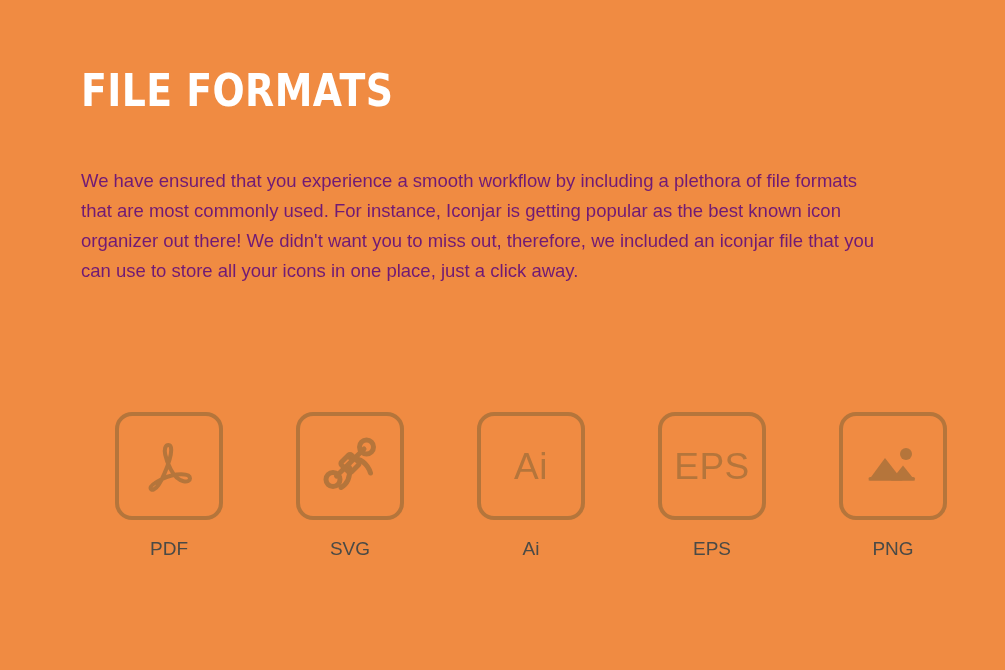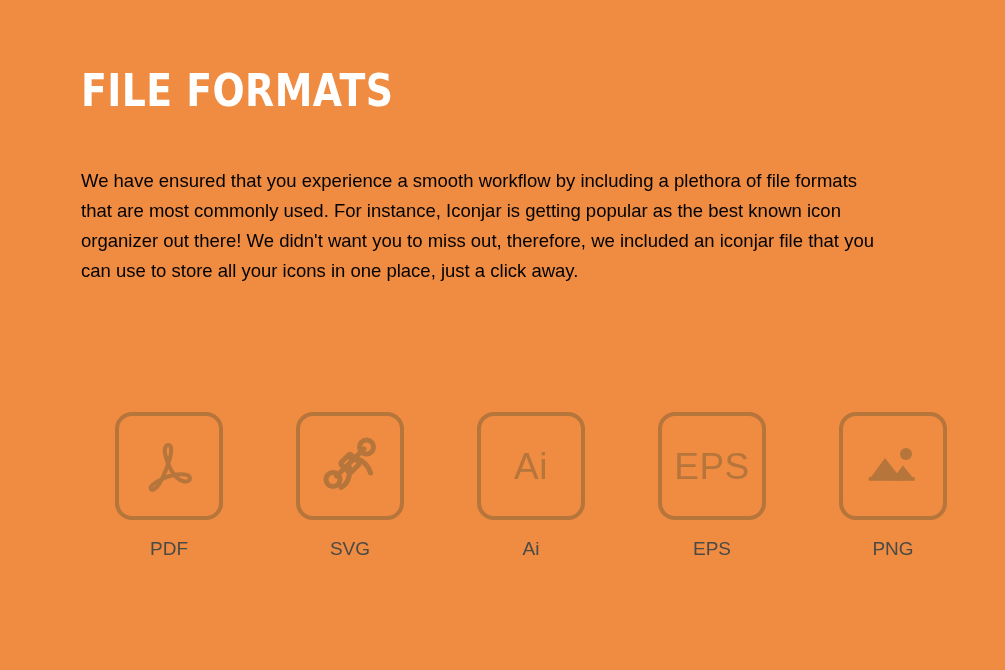--- a/index.html
+++ b/index.html
@@ -39,21 +39,21 @@
     transform-origin: left center;
     white-space: nowrap;
   }
 
   
   .copy {
     position: absolute;
     left: 81px;
     top: 166px;
     width: 800px;
-    color: #000000;
+    color: #701a75;
     font-size: 18.5px;
     line-height: 30px;
     font-weight: 400;
   }
   .copy p {
     margin: 0;
   }
   .copy p.second {
     margin-top: 30px;
   }

